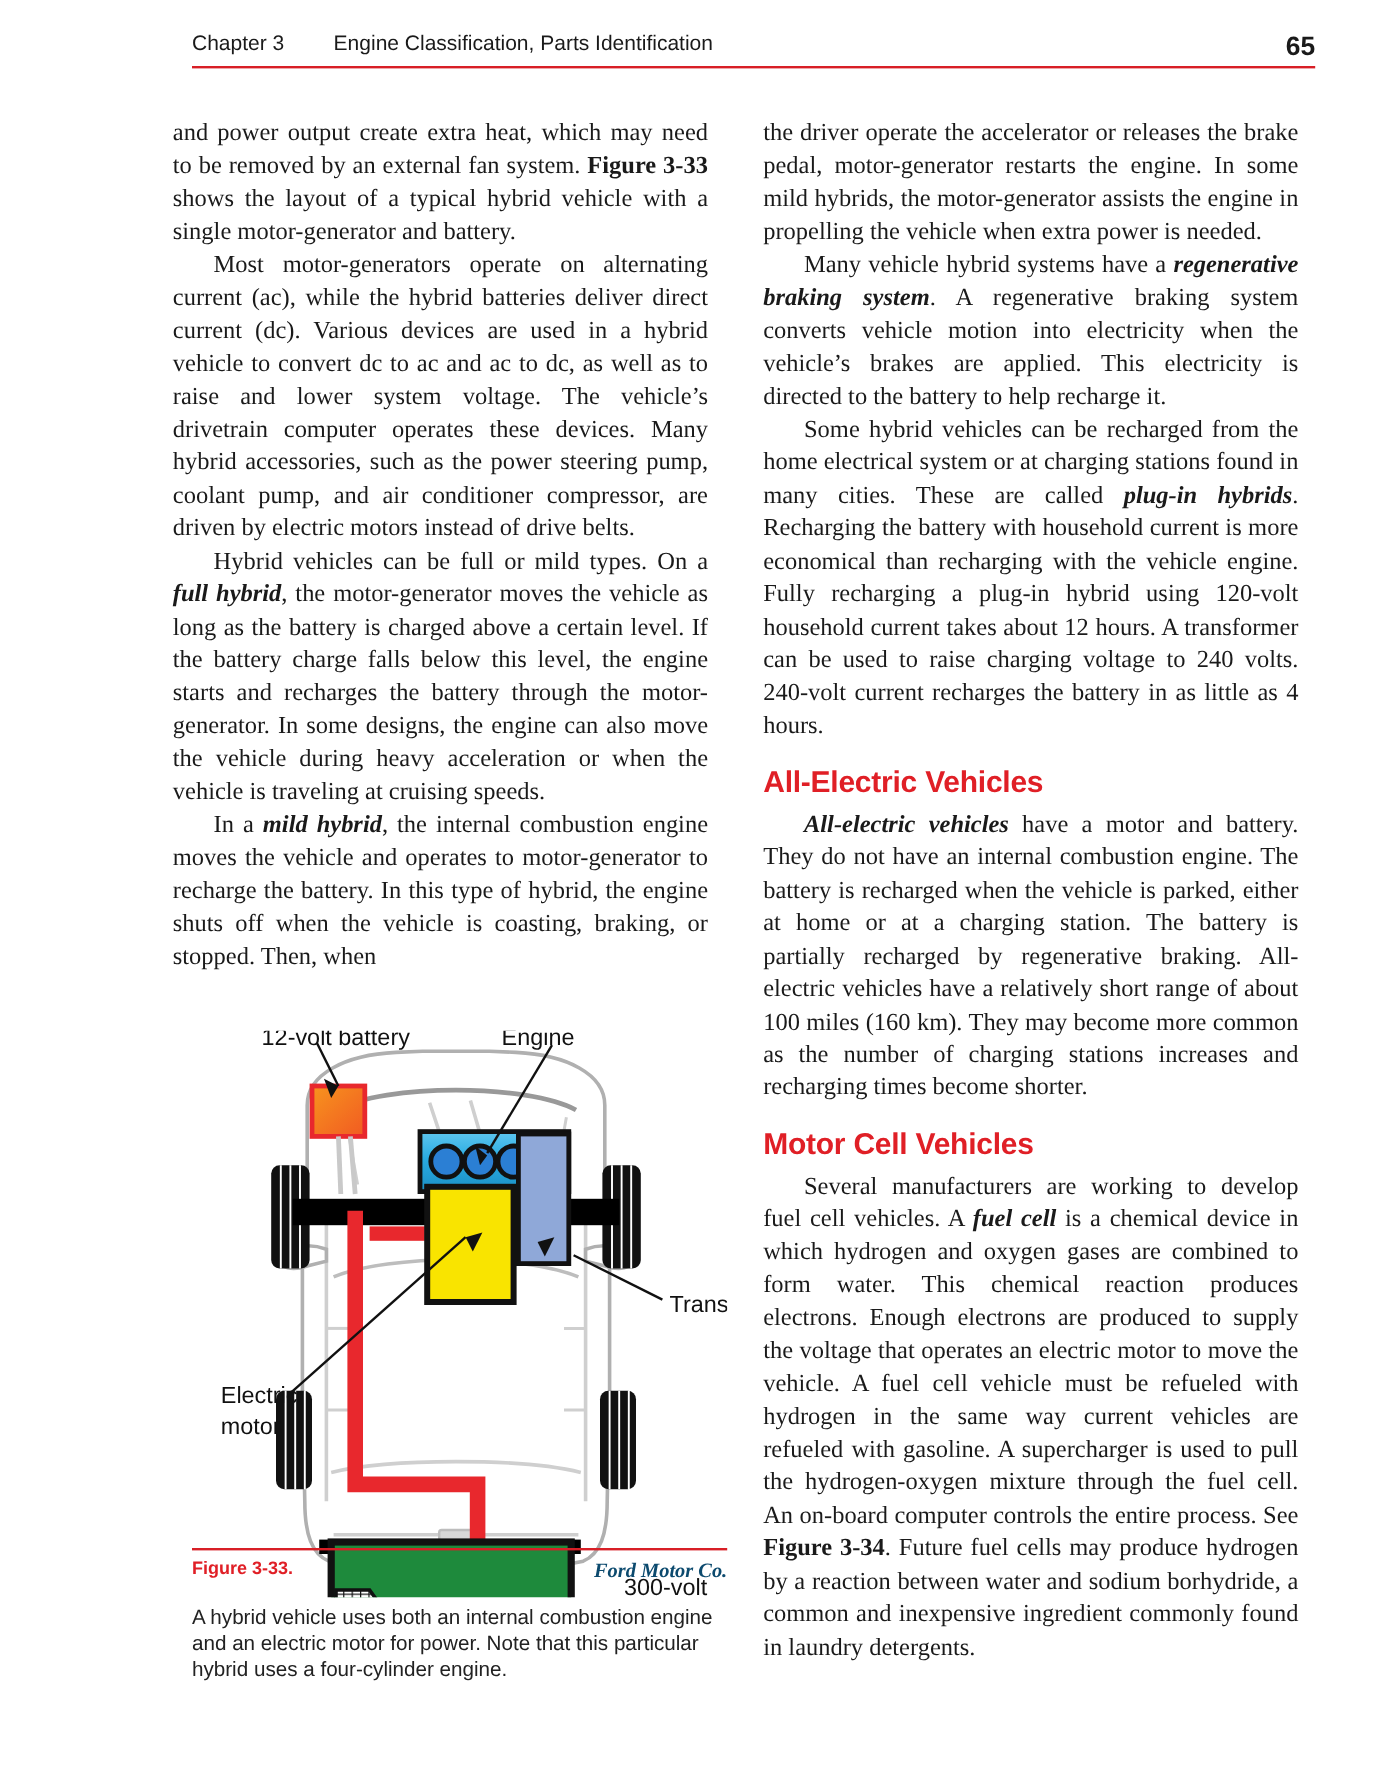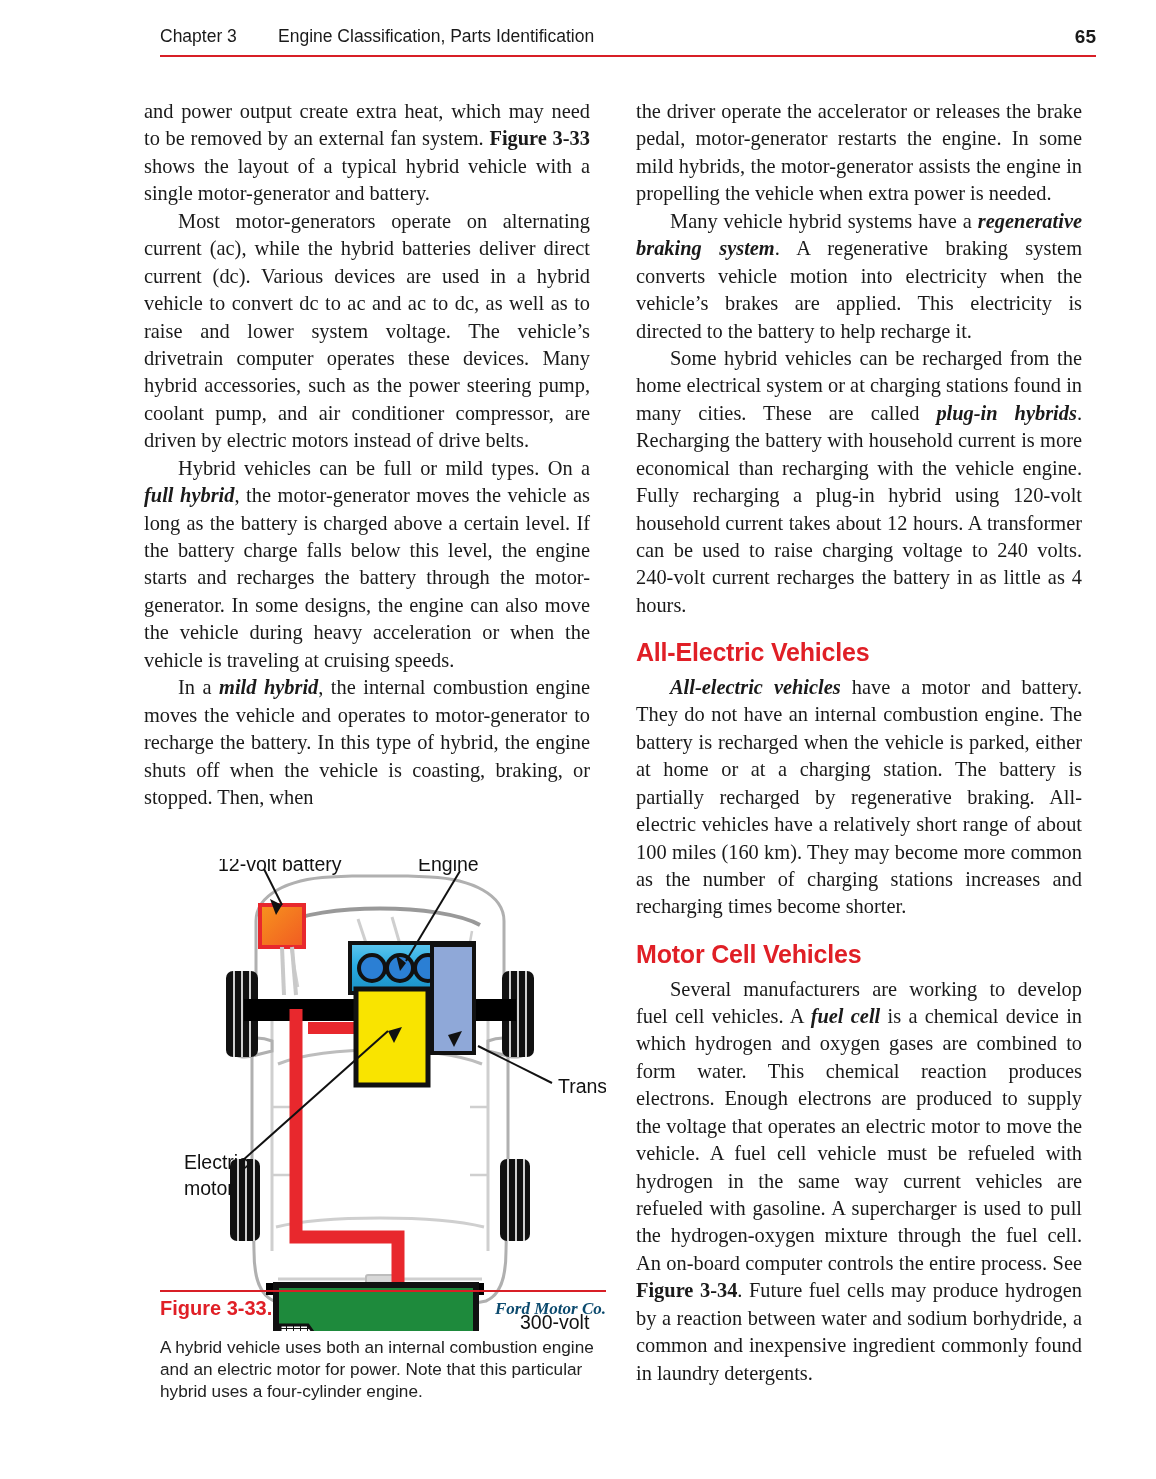--- a/index.html
+++ b/index.html
@@ -39,21 +39,21 @@
   }
   .runhead .chap {
     width: 118px;
     flex: 0 0 118px;
   }
   .runhead .title {
     flex: 1 1 auto;
   }
   .runhead .pageno {
     font-weight: bold;
-    font-size: 19px;
+    font-size: 22px;
     text-align: right;
     flex: 0 0 60px;
   }
   .runrule {
     position: absolute;
     left: 160px;
     top: 55px;
     width: 936px;
     height: 2px;
     background: #d81f26;
@@ -121,21 +121,21 @@
     color: #222;
     text-align: left;
   }
   .fig-caption .capline1 {
     position: relative;
     height: 24px;
   }
   .fig-caption .fignum {
     font-weight: bold;
     color: #e01f26;
-    font-size: 20px;
+    font-size: 15px;
   }
   .fig-caption .credit {
     position: absolute;
     right: 0;
     top: 2px;
     font-family: "Liberation Serif", serif;
     font-style: italic;
     font-size: 17px;
     color: #0c4a6e;
     font-weight: bold;

